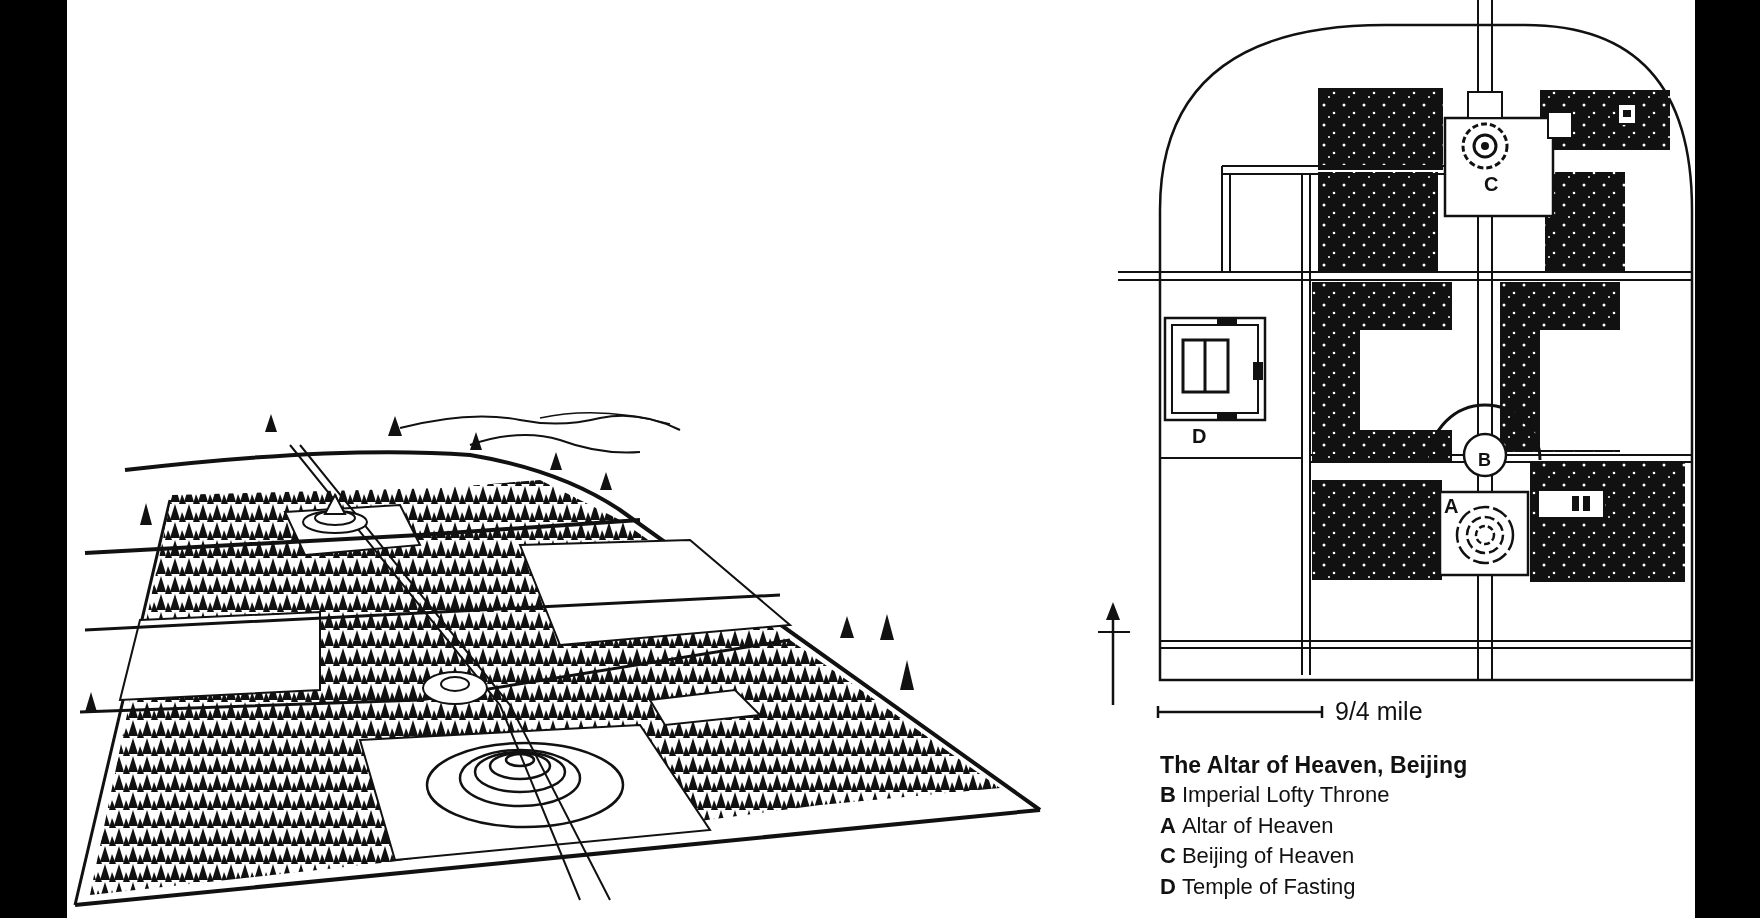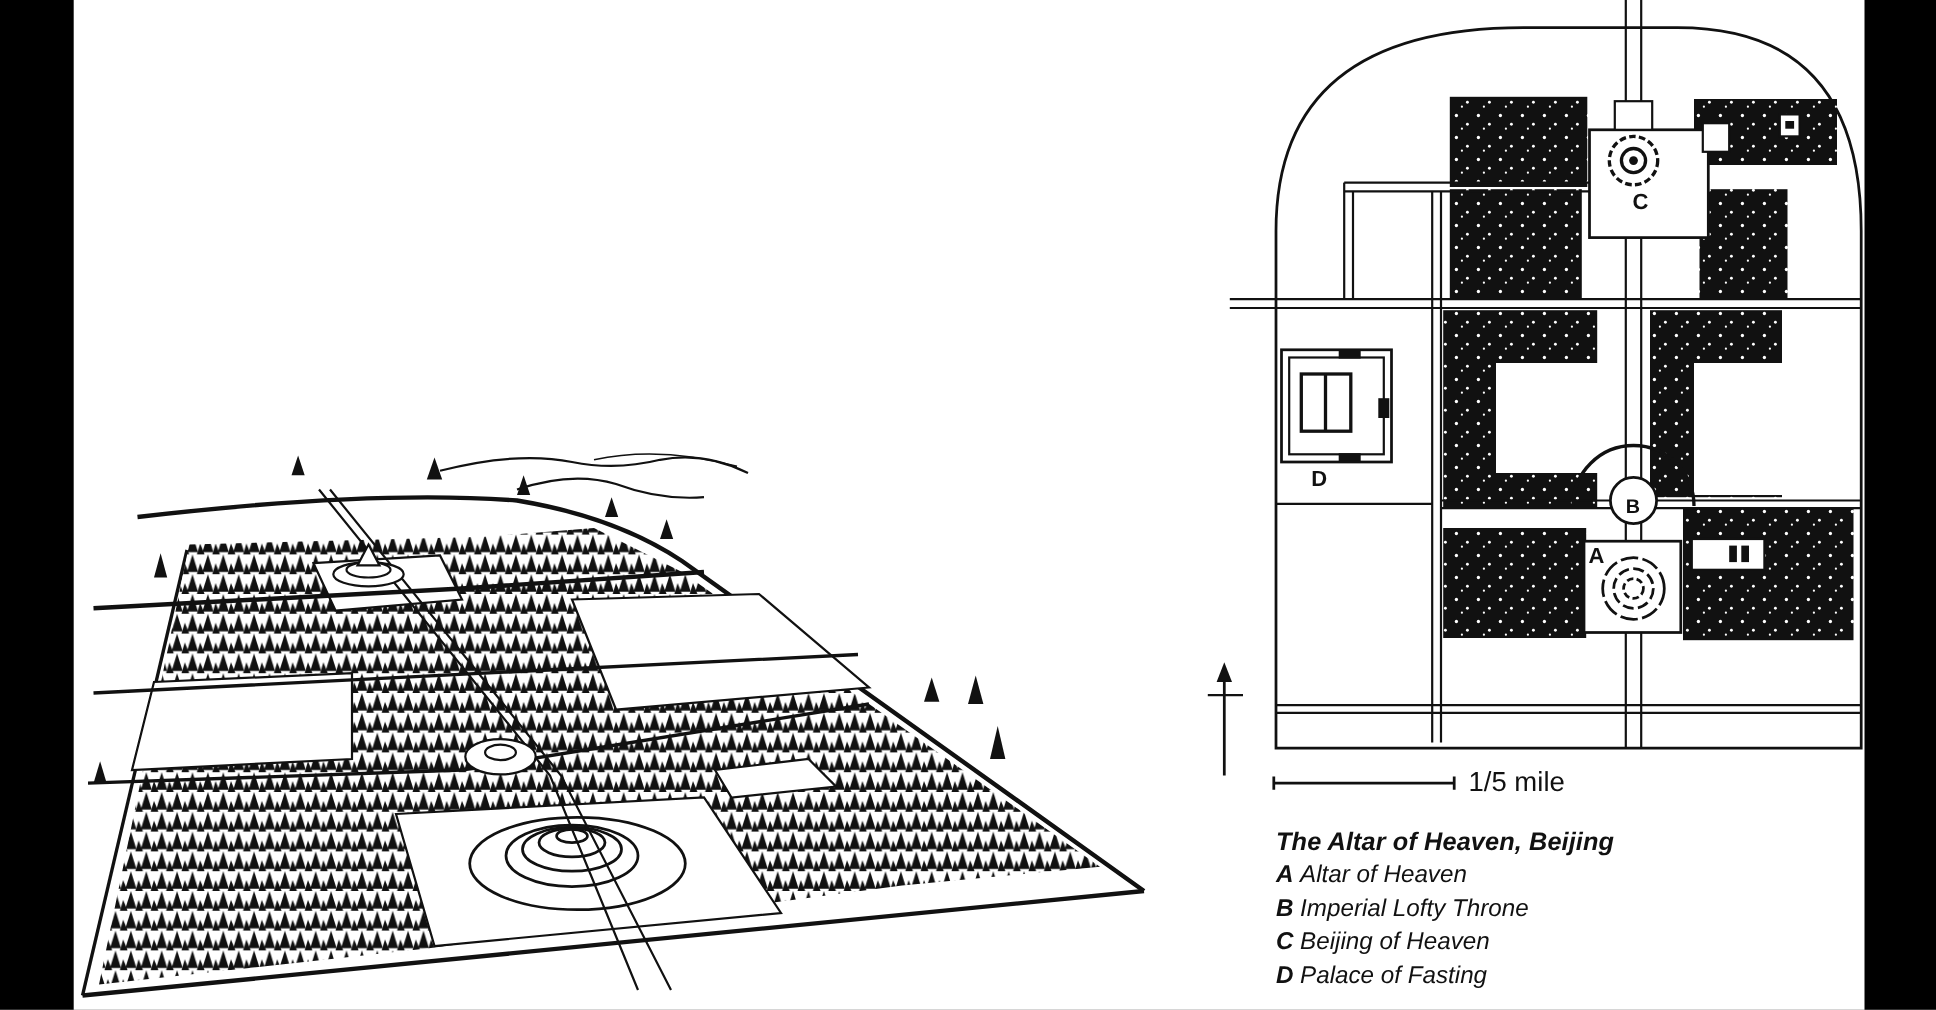--- a/index.html
+++ b/index.html
@@ -1,19 +1,19 @@
 <!DOCTYPE html>
 <html><head>
 <meta charset="utf-8">
 <style>
   html,body{margin:0;padding:0;}
   body{width:1760px;height:918px;background:#000;position:relative;overflow:hidden;font-family:"Liberation Sans",sans-serif;}
   #canvas{position:absolute;left:67px;top:0;width:1628px;height:918px;background:#fff;overflow:hidden;}
   svg{position:absolute;left:0;top:0;}
-  .legend{position:absolute;left:1093px;top:750px;color:#111;font-style:italic;}
+  .legend{position:absolute;left:1093px;top:750px;color:#111;}
   .legend-title{font-weight:bold;font-size:23px;line-height:30px;letter-spacing:0.1px;}
   .legend-item{font-size:22px;line-height:30.5px;}
   .legend-key{font-weight:bold;margin-right:6px;}
   .scale-label{position:absolute;left:1268px;top:697px;font-size:25px;color:#111;}
   .map-label{position:absolute;font-weight:bold;font-size:20px;color:#111;}
 </style>
 </head>
 <body>
 
 <div id="canvas">
@@ -169,22 +169,22 @@
       <line x1="1158" y1="706" x2="1158" y2="718" stroke="#111" stroke-width="2.5"></line>
       <line x1="1322" y1="706" x2="1322" y2="718" stroke="#111" stroke-width="2.5"></line>
     </g>
   </svg>
 
   <span class="map-label" style="left:1417px;top:173px;">C</span>
   <span class="map-label" style="left:1125px;top:425px;">D</span>
   <span class="map-label" style="left:1411px;top:450px;font-size:18px;">B</span>
   <span class="map-label" style="left:1377px;top:495px;">A</span>
 
-  <span class="scale-label">1/5 mile</span>
+  <span class="scale-label">9/4 mile</span>
 
   <div class="legend">
     <div class="legend-title">The Altar of Heaven, Beijing</div>
+    <div class="legend-item"><span class="legend-key">B</span><span>Imperial Lofty Throne</span></div>
     <div class="legend-item"><span class="legend-key">A</span><span>Altar of Heaven</span></div>
-    <div class="legend-item"><span class="legend-key">B</span><span>Imperial Lofty Throne</span></div>
     <div class="legend-item"><span class="legend-key">C</span><span>Beijing of Heaven</span></div>
-    <div class="legend-item"><span class="legend-key">D</span><span>Palace of Fasting</span></div>
+    <div class="legend-item"><span class="legend-key">D</span><span>Temple of Fasting</span></div>
   </div>
 </div>
 
 </body></html>

